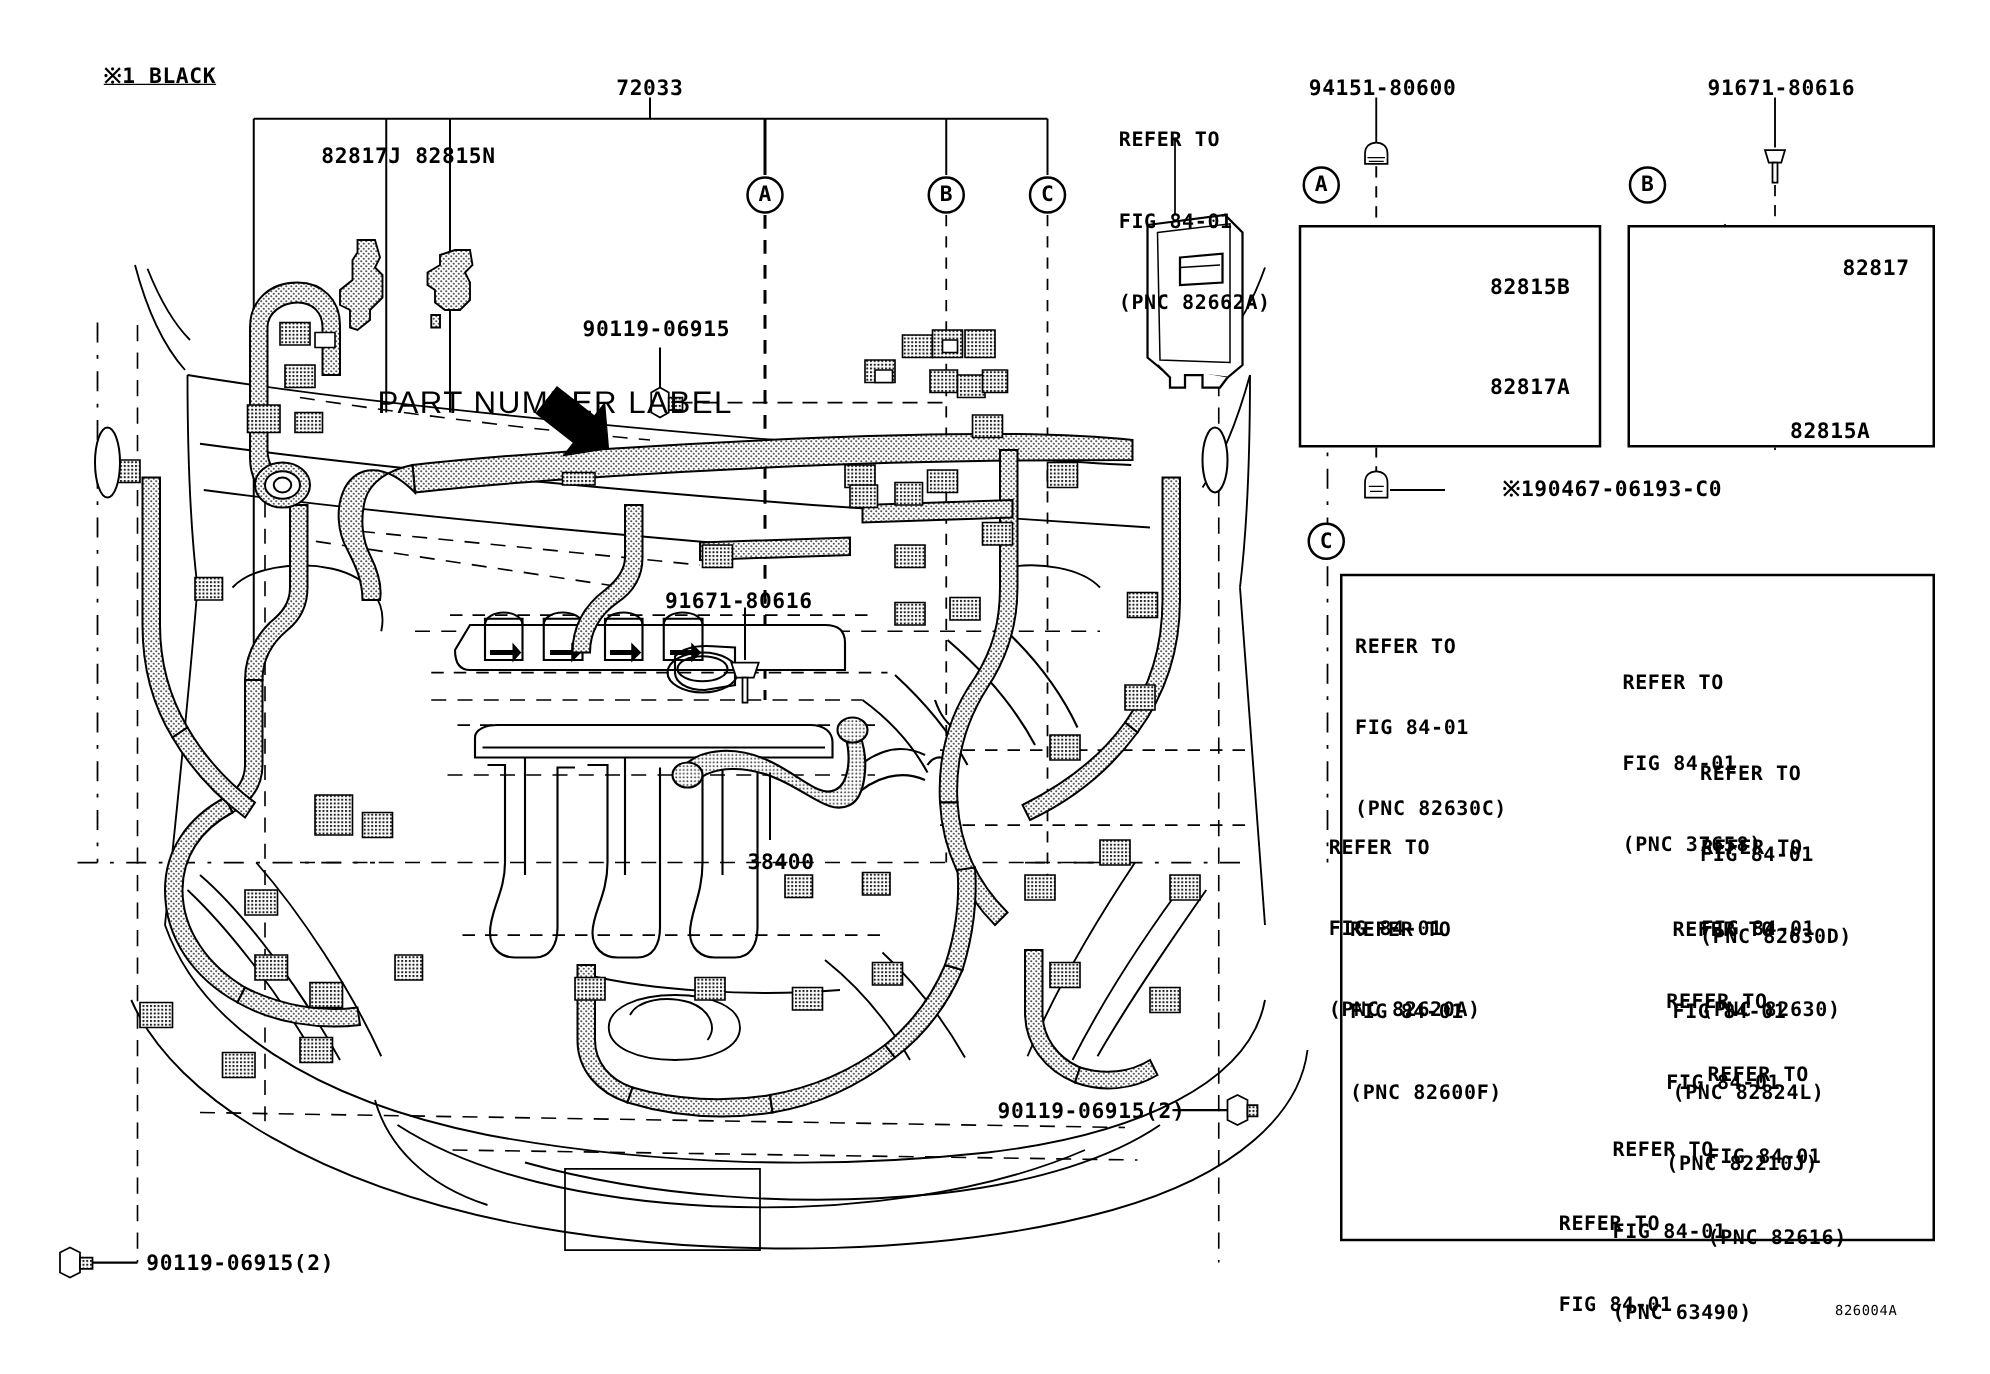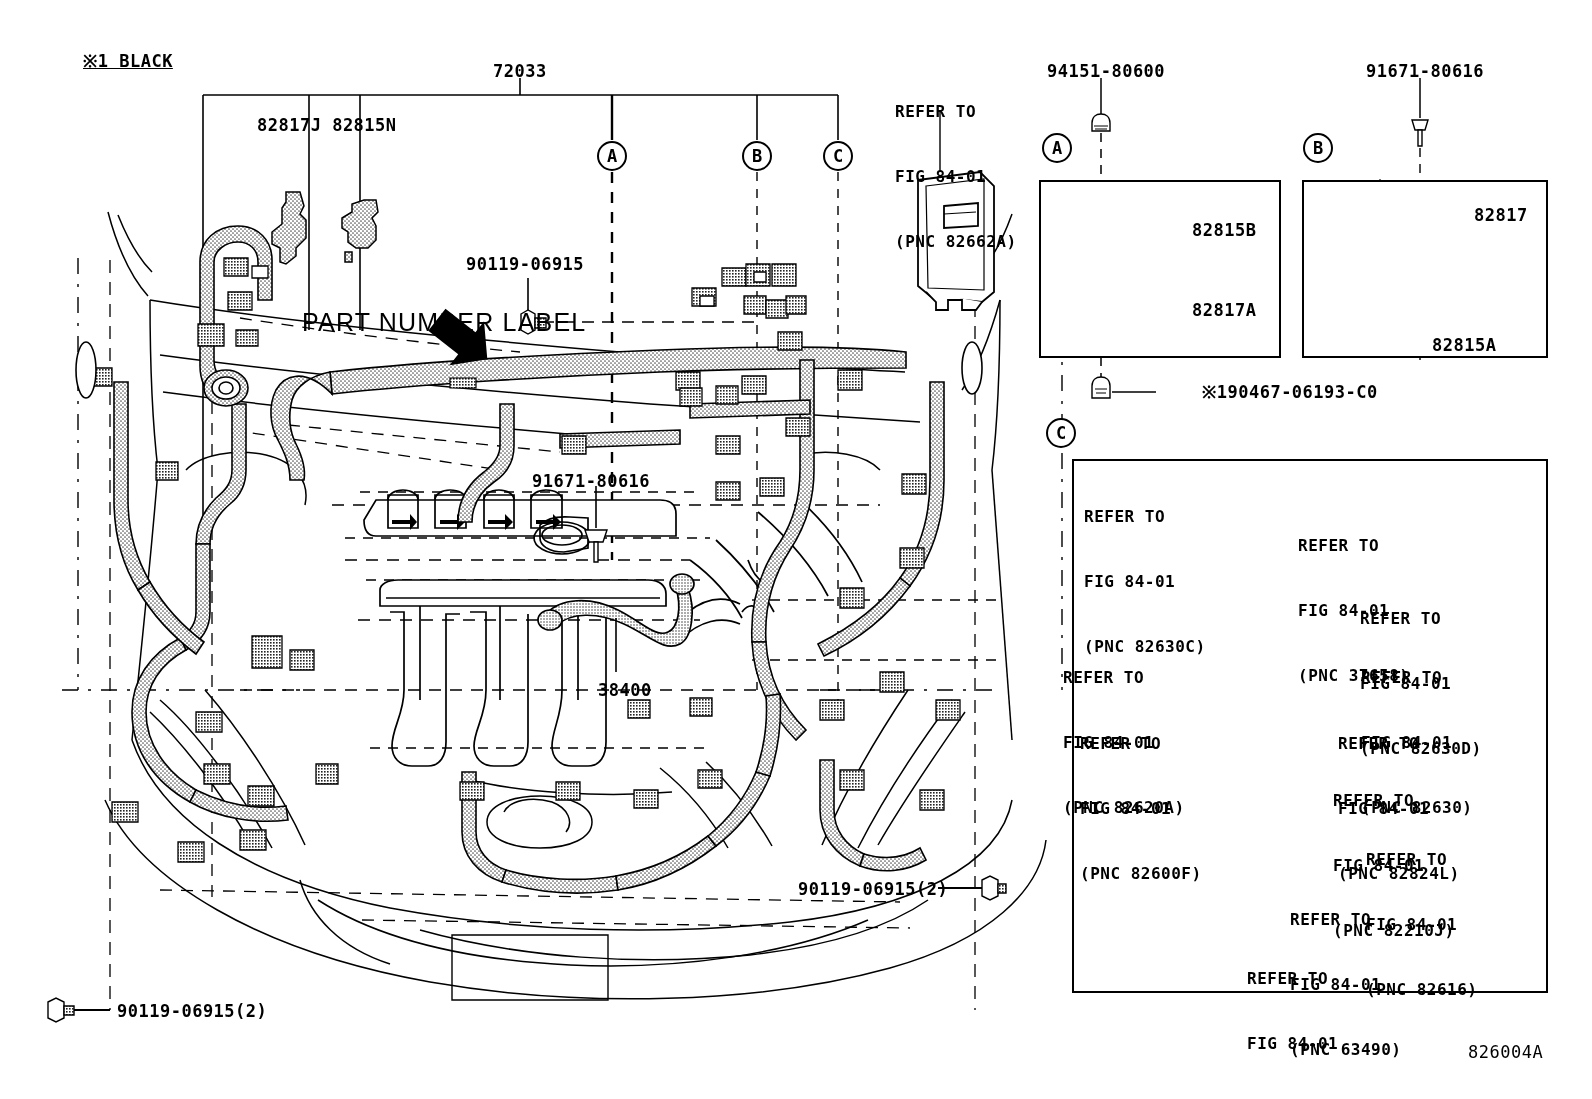--- a/index.html
+++ b/index.html
@@ -34,21 +34,21 @@
     font-family: "Liberation Sans", sans-serif;
     font-weight: 400;
     font-size: 25px;
     letter-spacing: 1.2px;
     color: #000000;
     white-space: pre;
   }
   .figno {
     position: absolute;
     font-family: "DejaVu Sans Mono", monospace;
-    font-size: 17px;
+    font-size: 11px;
     letter-spacing: 0.5px;
     color: #000000;
   }
   .circmark {
     position: absolute;
     width: 30px;
     height: 30px;
     border: 2px solid #000;
     border-radius: 50%;
     box-sizing: border-box;

